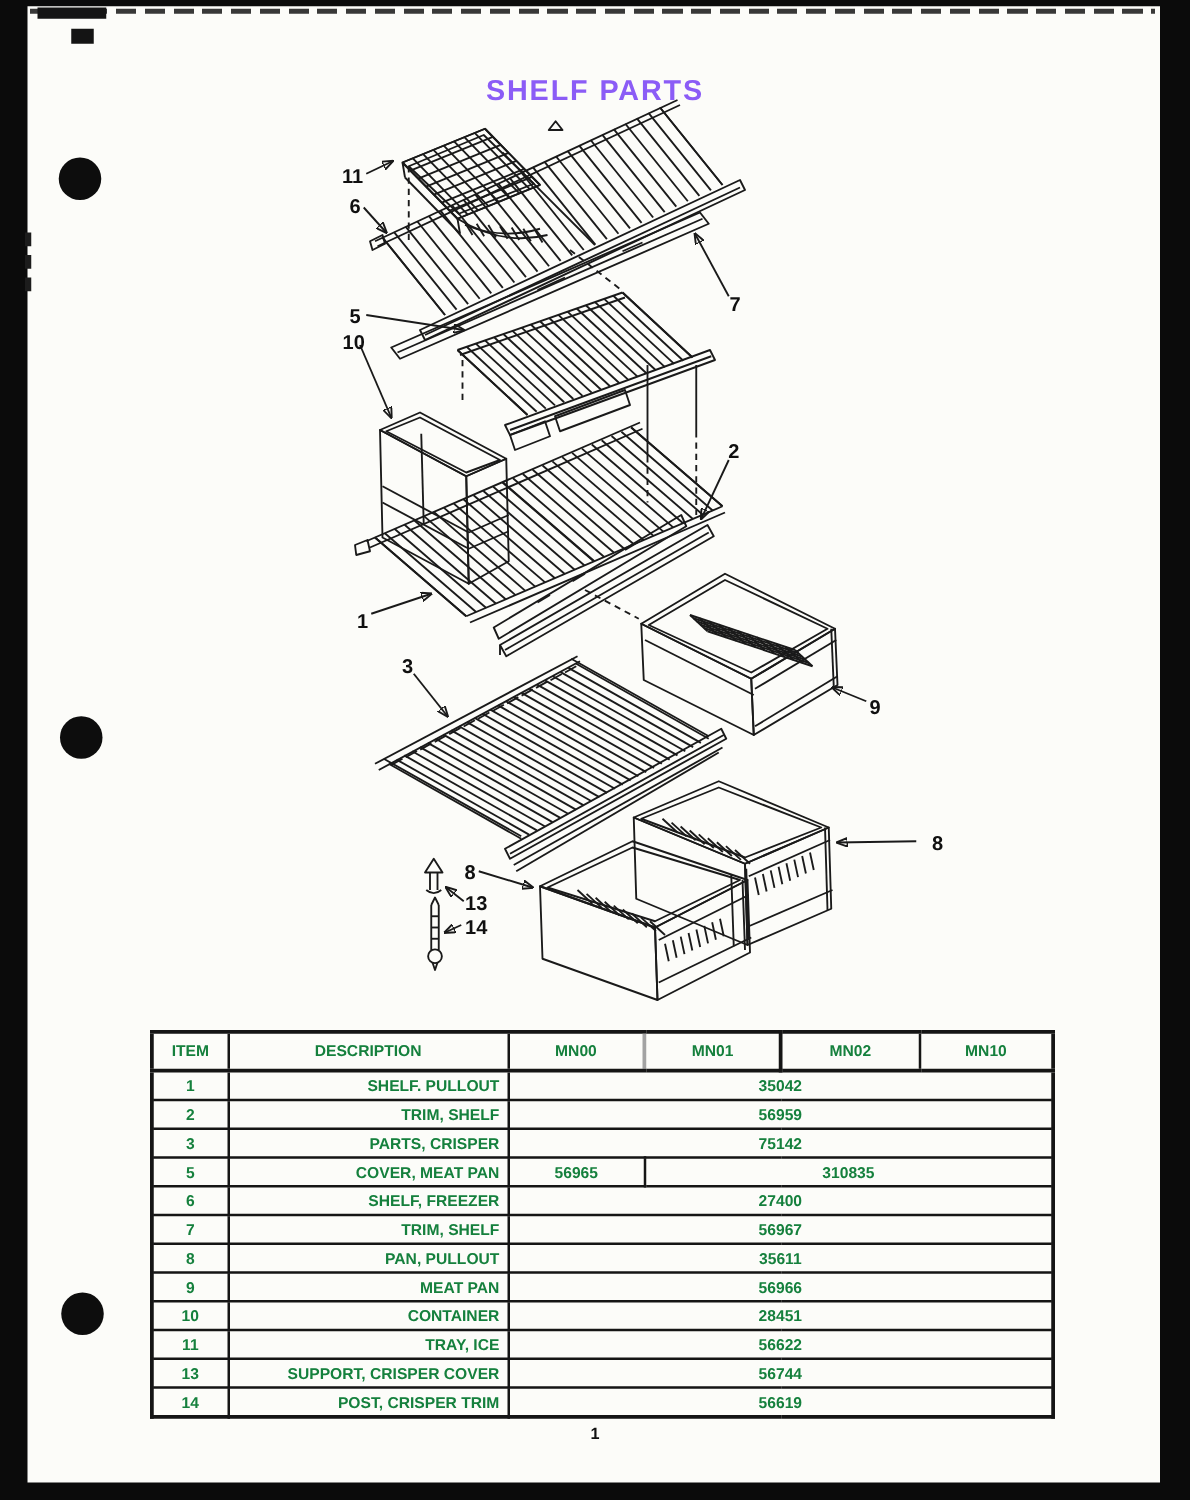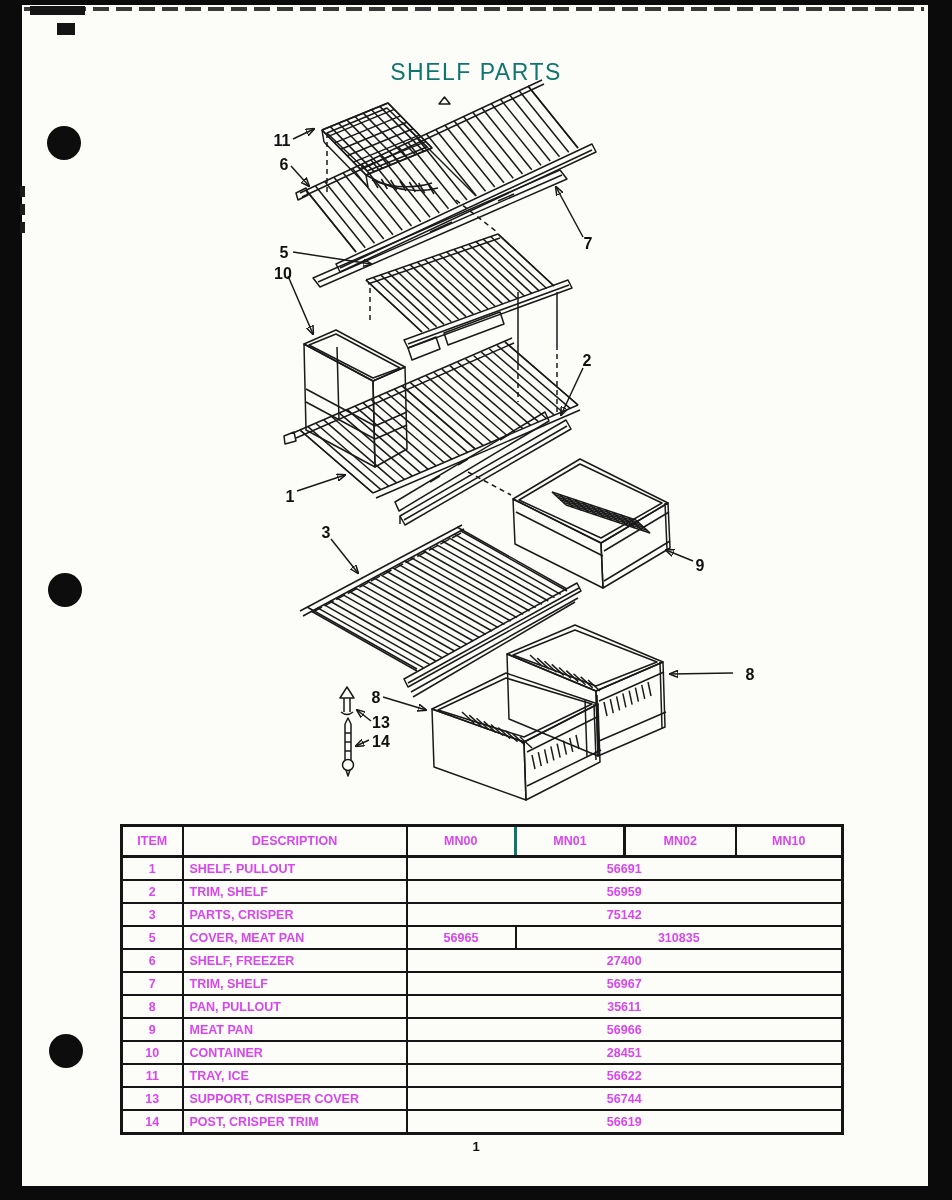--- a/index.html
+++ b/index.html
@@ -15,51 +15,51 @@
   .scan-topline{
     position:absolute;left:24px;top:7px;width:900px;height:4px;
     background:repeating-linear-gradient(90deg,#161616 0 16px,rgba(0,0,0,0) 16px 23px);
     opacity:.85;
   }
   .scan-blob{position:absolute;background:#141414;}
   .punch-hole{position:absolute;width:34px;height:34px;border-radius:50%;background:#0d0d0d;}
   .edge-tick{position:absolute;width:5px;height:11px;background:#1c1c1c;}
   .doc-title{
     position:absolute;left:0;top:59px;width:952px;text-align:center;
-    font-size:23px;font-weight:normal;letter-spacing:1.5px;color:#0f766e;
+    font-size:23px;font-weight:bold;letter-spacing:1.5px;color:#8b5cf6;
   }
   .page-number{
     position:absolute;left:0;top:1139px;width:952px;text-align:center;
     font-size:13px;font-weight:bold;color:#101010;
   }
   svg.diagram{position:absolute;left:0;top:0;width:952px;height:1200px;}
   svg.diagram line, svg.diagram path, svg.diagram polygon, svg.diagram polyline, svg.diagram circle{
     stroke:#1a1a1a;fill:none;stroke-width:1.5;stroke-linecap:butt;stroke-linejoin:round;
   }
   svg .f{fill:#fcfcf9;}
   svg .w1{stroke-width:1;} svg .w12{stroke-width:1.2;} svg .w18{stroke-width:1.8;}
   svg .w2{stroke-width:2;} svg .w25{stroke-width:2.5;} svg .w4{stroke-width:4;} svg .w45{stroke-width:4.5;}
   svg .dash{stroke-dasharray:5 4;stroke-width:1.3;}
   svg .callout{font-family:"Liberation Sans",sans-serif;font-size:16px;font-weight:bold;fill:#101010;stroke:none;}
   svg .lead{marker-end:url(#arr);stroke-width:1.6;}
   svg .ink{fill:#1a1a1a;stroke:none;}
   
   table.parts{
     position:absolute;left:120px;top:824px;width:721px;
     border-collapse:collapse;table-layout:fixed;
-    font-size:12.5px;font-weight:bold;color:#d946ef;
+    font-size:12.5px;font-weight:bold;color:#15803d;
   }
   table.parts th, table.parts td{
     border:2px solid #151515;padding:1px 6px;height:19px;
     white-space:nowrap;overflow:hidden;
   }
   table.parts thead th{height:26px;border-bottom:3px solid #151515;border-top:3px solid #151515;}
   table.parts thead th.model-col{text-align:center;}
-  table.parts thead th:nth-child(4){border-left:3px solid #0f766e;border-right:3px solid #151515;}
-  td.c{text-align:center;} td.l{text-align:left;}
+  table.parts thead th:nth-child(4){border-left:3px solid #a3a3a3;border-right:3px solid #151515;}
+  td.c{text-align:center;} td.l{text-align:right;}
   table.parts{border:3px solid #151515;}
 </style>
 </head>
 <body>
 
 <div class="page"></div>
 <div class="scan-topline"></div>
 <div class="scan-blob" style="left:30px;top:6px;width:55px;height:9px;"></div>
 <div class="scan-blob" style="left:57px;top:23px;width:18px;height:12px;"></div>
 <div class="edge-tick" style="left:20px;top:186px;"></div>
@@ -488,21 +488,21 @@
         <th class="model-col">MN00</th>
         <th class="model-col">MN01</th>
         <th class="model-col">MN02</th>
         <th class="model-col">MN10</th>
       </tr>
     </thead>
   <tbody>
       <tr>
         <td class="c">1</td>
         <td class="l">SHELF. PULLOUT</td>
-        <td class="c" colspan="4">56691</td>
+        <td class="c" colspan="4">35042</td>
       </tr>
       <tr>
         <td class="c">2</td>
         <td class="l">TRIM, SHELF</td>
         <td class="c" colspan="4">56959</td>
       </tr>
       <tr>
         <td class="c">3</td>
         <td class="l">PARTS, CRISPER</td>
         <td class="c" colspan="4">75142</td>

